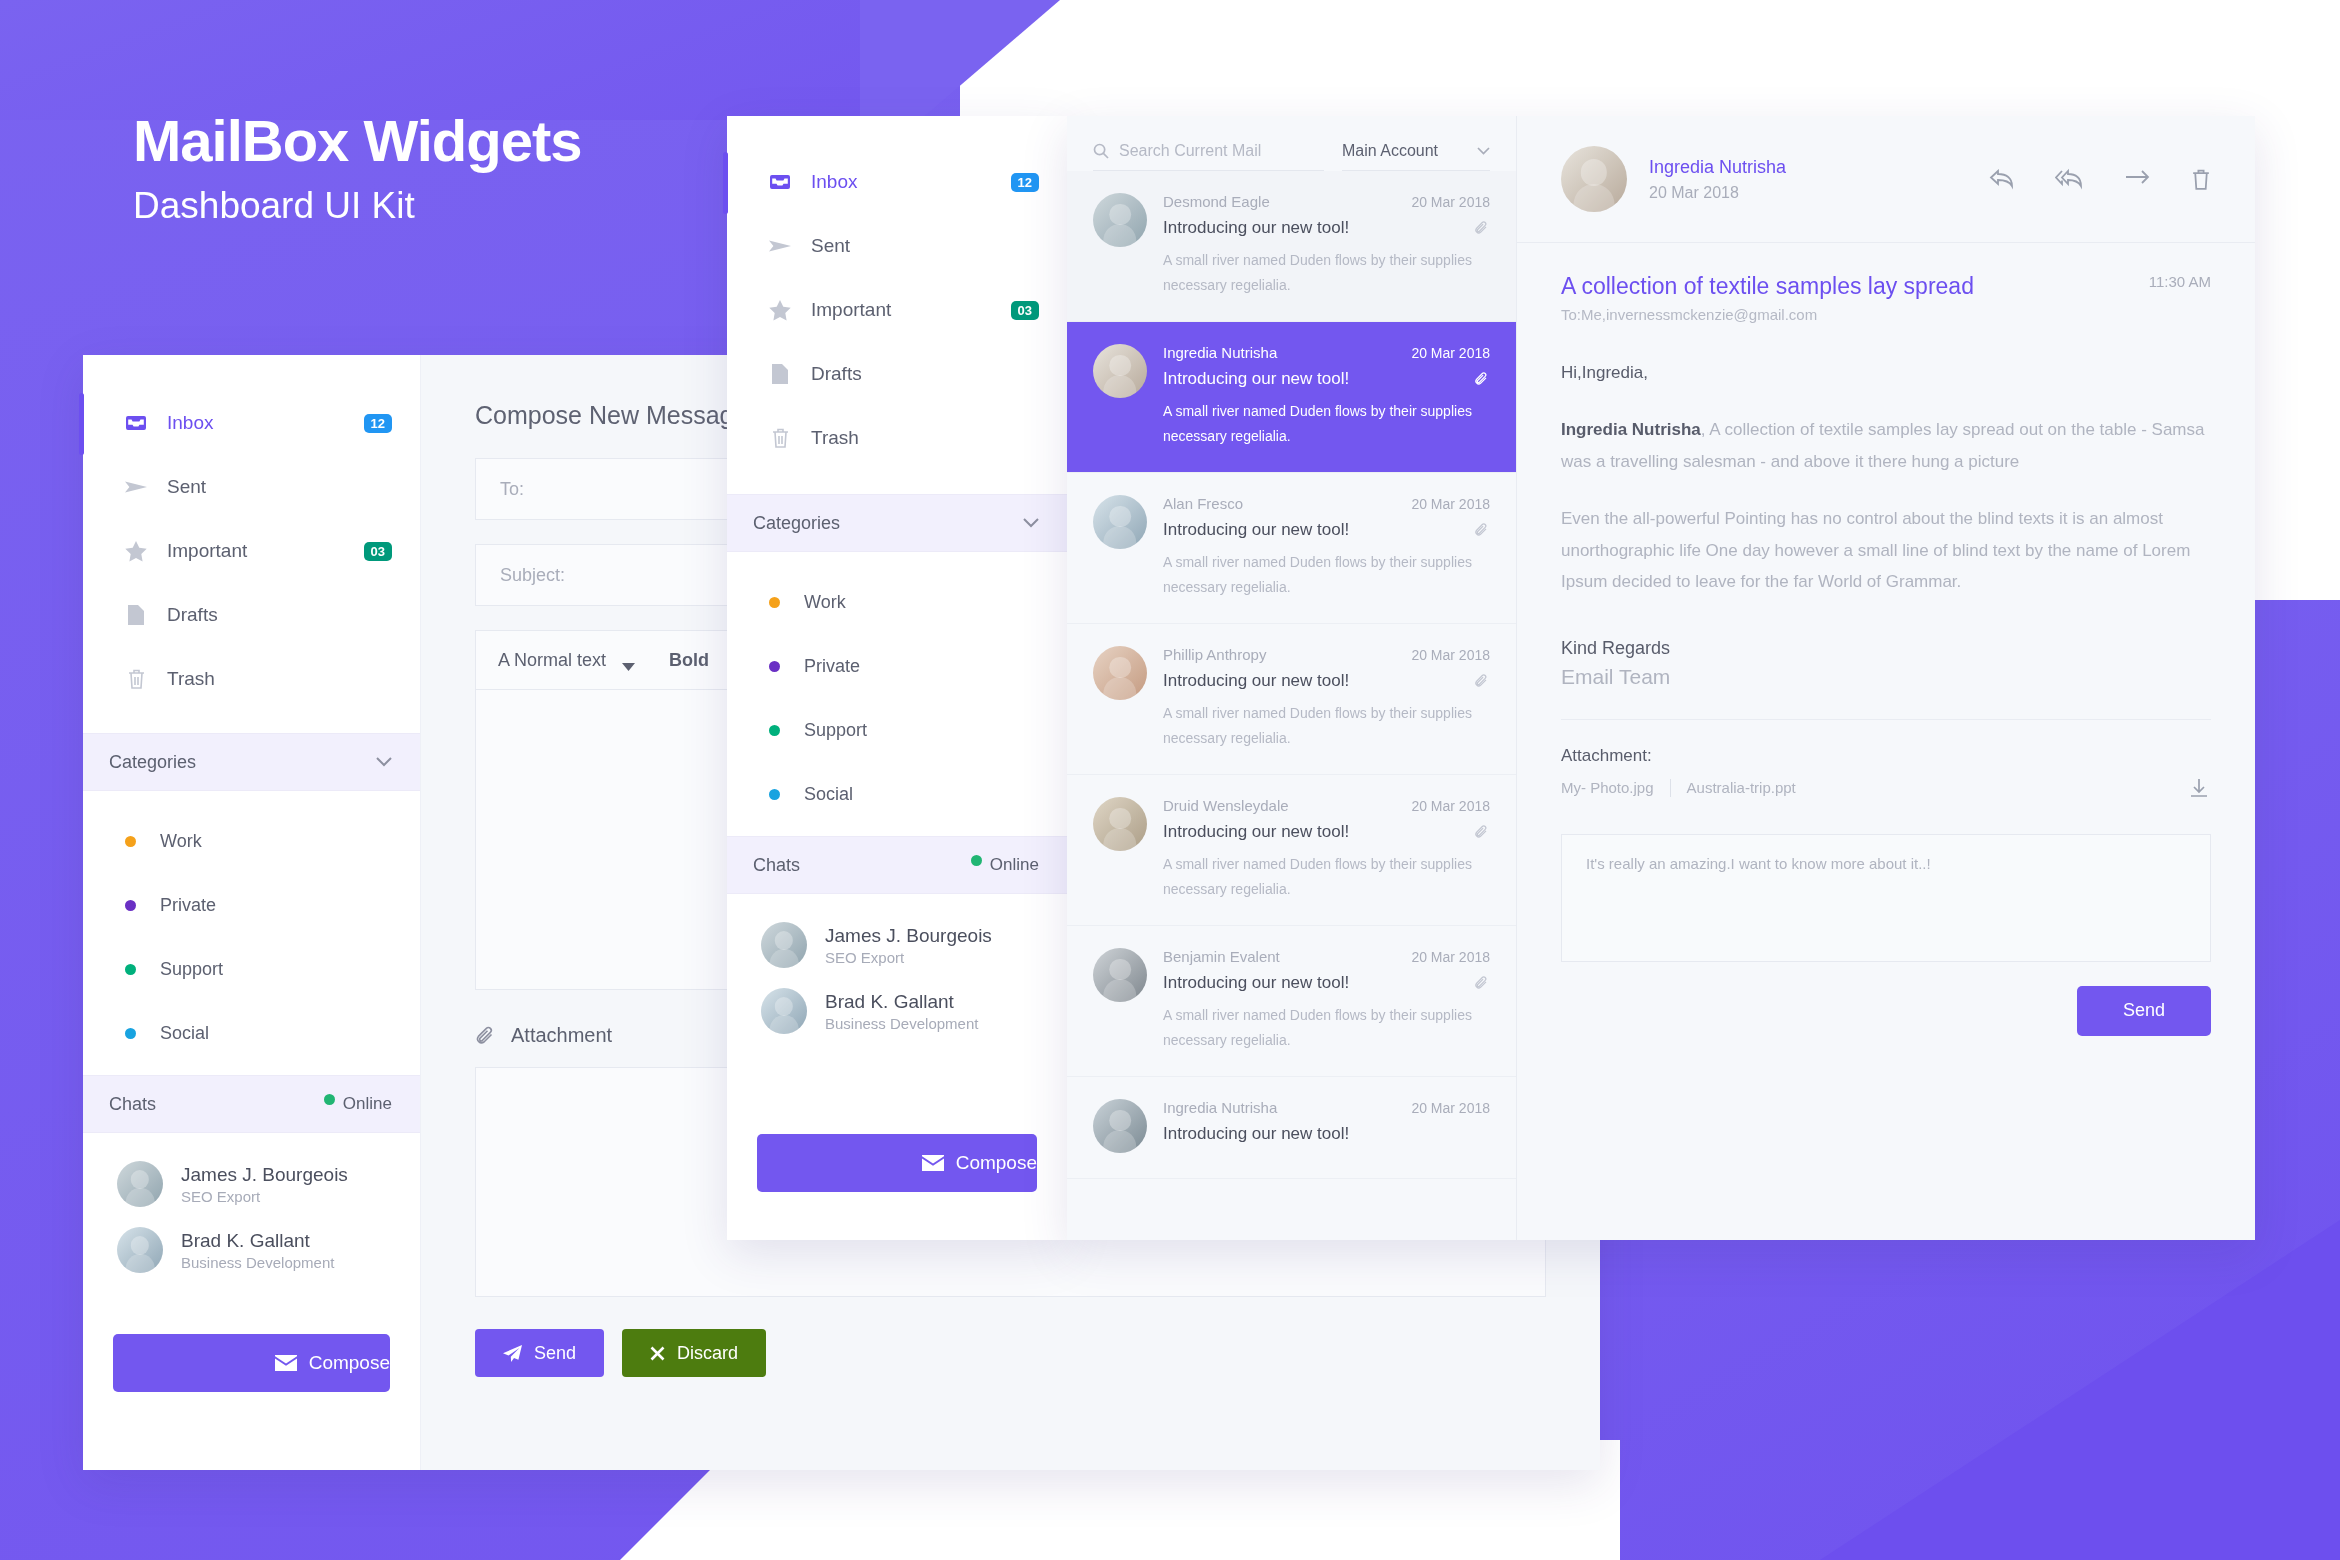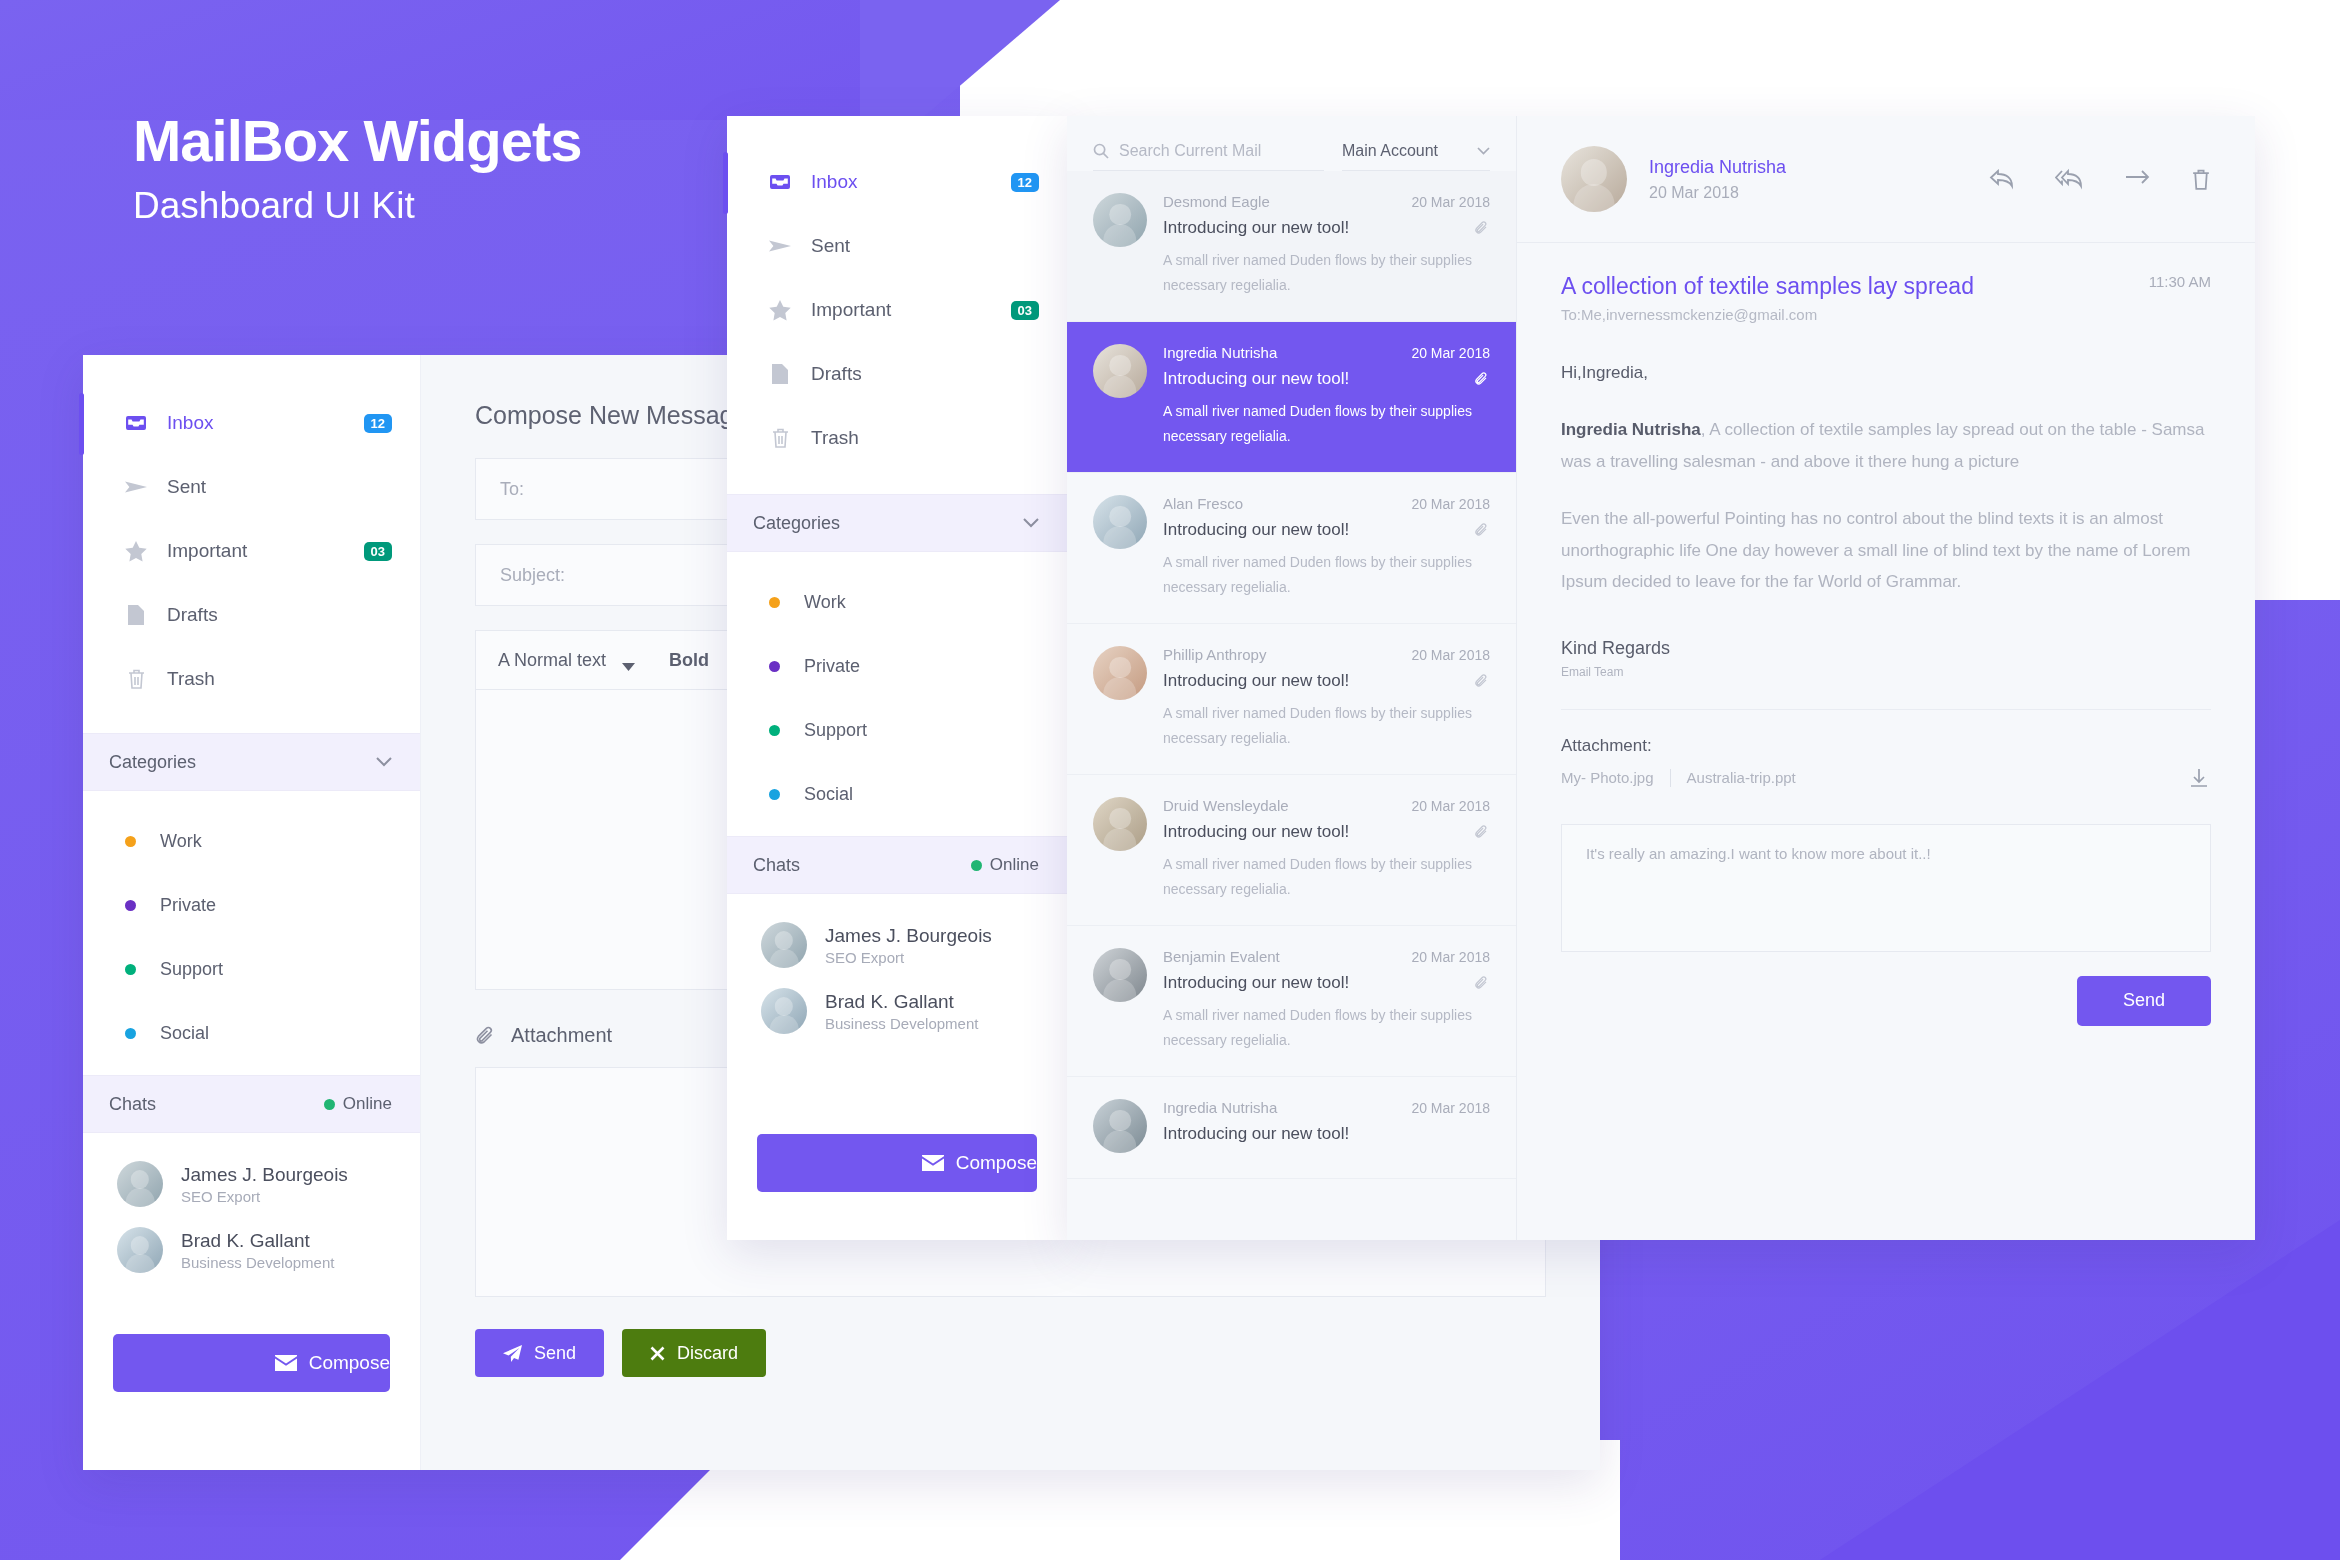--- a/index.html
+++ b/index.html
@@ -72,21 +72,21 @@
   .badge.blue { background: #2196f3; }
   .badge.green { background: #00997b; }
 
   .section-head {
     height: 58px; background: #f2f0fd; display: flex; align-items: center;
     padding: 0 28px 0 26px; justify-content: space-between;
     border-top: 1px solid #eceaf8; border-bottom: 1px solid #eceaf8;
   }
   .section-head .t { font-size: 18px; color: #5c6070; }
   .section-head .chev { color: #8d90a0; font-size: 15px; }
-  .online-pill { display: flex; align-items: center; gap: 8px; font-size: 17px; color: #5c6070; }
+  .online-pill { display: flex; align-items: flex-start; gap: 8px; font-size: 17px; color: #5c6070; }
   .dot { width: 11px; height: 11px; border-radius: 50%; display: inline-block; }
 
   .cat-list { padding: 18px 0 10px 0; }
   .cat-item { display: flex; align-items: center; gap: 24px; height: 64px; padding-left: 42px; cursor: pointer; }
   .cat-item .lbl { font-size: 18px; color: #5c6070; }
 
   .chat-list { padding: 18px 0 6px 0; }
   .chat-item { display: flex; align-items: center; gap: 18px; padding: 10px 28px 10px 34px; cursor: pointer; }
   .avatar { border-radius: 50%; background: #cfd4de; flex: none; position: relative; overflow: hidden; }
   .chat-item .nm { font-size: 19px; color: #4b4f5e; line-height: 1.35; }
@@ -165,21 +165,21 @@
   .rd-date { font-size: 16px; color: #a9adba; margin-top: 6px; }
   .rd-actions { margin-left: auto; display: flex; gap: 40px; color: #9aa0ae; }
   .rd-body { padding: 30px 44px 0 44px; }
   .rd-subject { font-size: 23px; color: #6c4ff0; }
   .rd-time { font-size: 15px; color: #a9adba; }
   .rd-to { font-size: 15px; color: #b5b9c5; margin-top: 6px; }
   .rd-p { font-size: 17px; color: #b0b4c0; line-height: 1.85; margin-top: 26px; }
   .rd-p.strongline { color: #585c6b; }
   .rd-p b { color: #585c6b; font-weight: 600; }
   .rd-sig-main { font-size: 18px; color: #585c6b; }
-  .rd-sig-sub { font-size: 12px; color: #b0b4c0; margin-top: 6px; }
+  .rd-sig-sub { font-size: 21px; color: #b0b4c0; margin-top: 6px; }
   .rd-divider { height: 1px; background: #e9ecf2; margin: 30px 0 26px 0; }
   .rd-att-t { font-size: 17px; color: #585c6b; }
   .rd-att-row { display: flex; align-items: center; margin-top: 10px; }
   .rd-att-files { display: flex; align-items: center; gap: 16px; font-size: 15px; color: #b0b4c0; }
   .rd-att-sep { width: 1px; height: 18px; background: #dde1e9; }
   .rd-dl { margin-left: auto; color: #9aa0ae; }
   .replybox { margin-top: 34px; height: 128px; border: 1px solid #e6e9f0; background: #f8fafc; padding: 20px 24px; font-size: 15px; color: #b0b4c0; }
   .reply-send { margin-top: 24px; display: flex; justify-content: flex-end; }
   .reply-send .btn { height: 50px; padding: 0 46px; border-radius: 5px; background: #7357ef; font-size: 18px; }
 

